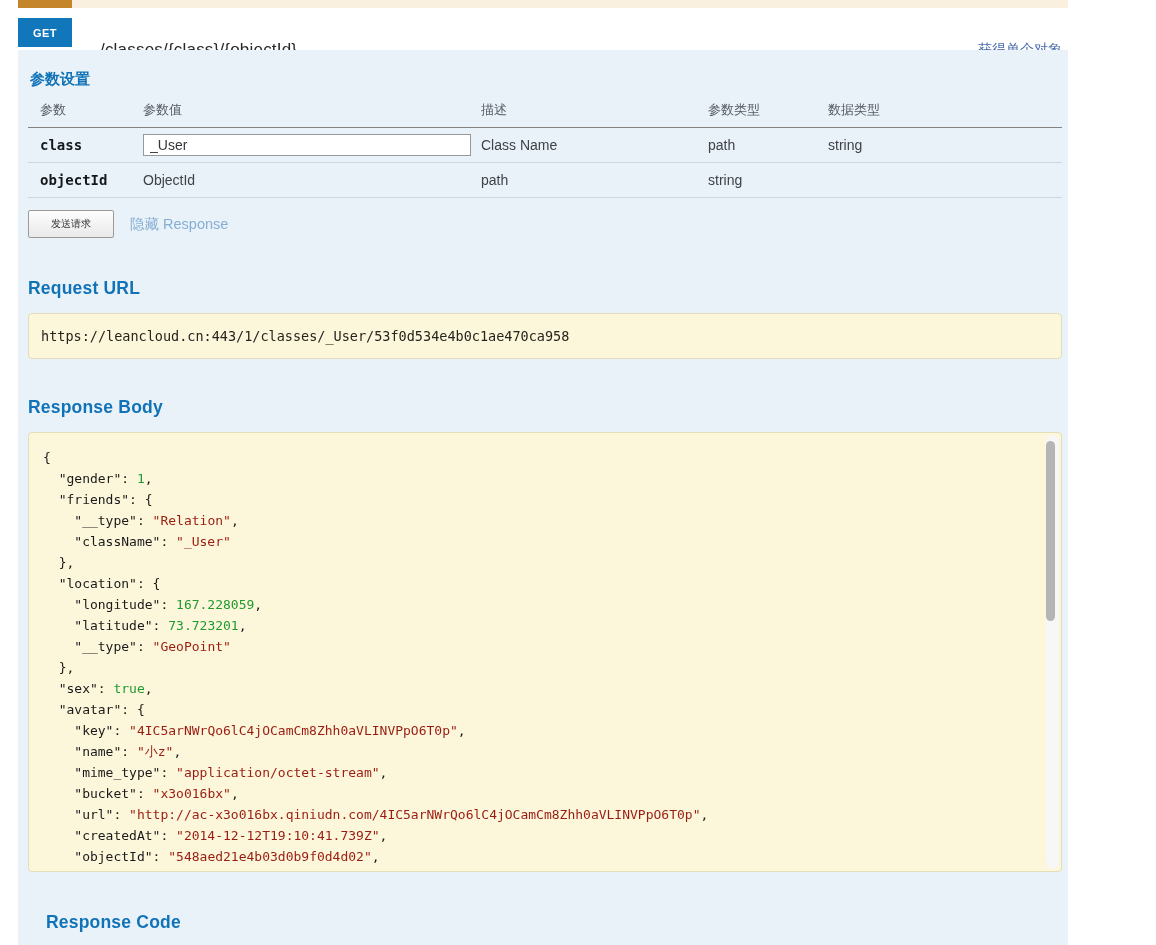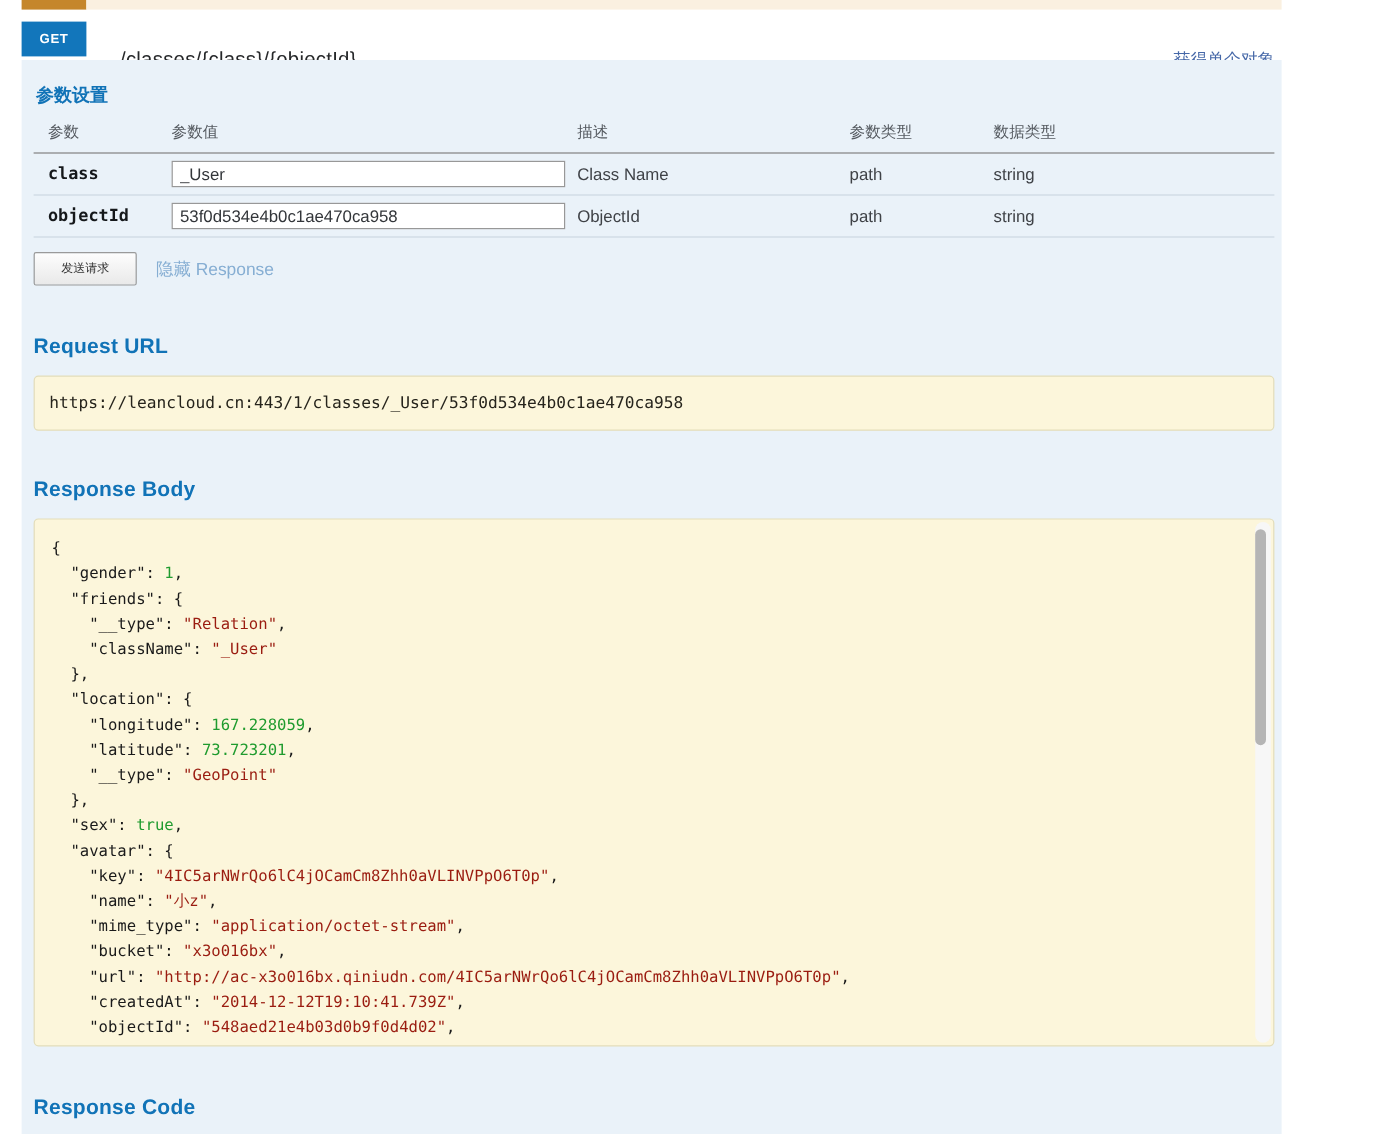--- a/index.html
+++ b/index.html
@@ -20,21 +20,21 @@
   .endpoint-path { font-size:17px; color:#26282a; margin-left:18px; letter-spacing:0.2px; }
   .endpoint-summary { margin-left:auto; color:#4668a8; font-size:14px; text-decoration:none; }
 
   
   .panel { position:absolute; left:18px; top:50px; width:1054px; height:895px; background:#eaf2f9; padding:0 10px; }
 
   h2.sec-small { margin:20px 0 6px 2px; font-size:15px; font-weight:bold; color:#1173b7; }
   h2.sec-big   { font-size:17.5px; font-weight:600; color:#1173b7; letter-spacing:0.2px; }
   .mt-url  { margin-top:40px; }
   .mt-body { margin-top:38px; }
-  .mt-code { margin-top:40px; }
+  .mt-code { margin-top:40px;margin-left:18px; }
 
   
   .ptable { width:100%; }
   .prow { display:grid; grid-template-columns:103px 338px 227px 120px 1fr; align-items:center; }
   .phead { padding:6px 0 8px; color:#555a60; font-size:13px; border-bottom:1px solid #828282; }
   .phead > div { padding-left:12px; }
   .pdata { height:35px; border-bottom:1px solid #ccd7e1; }
   .pname { font-family:"DejaVu Sans Mono", monospace; font-weight:bold; font-size:14px; color:#15181b; padding-left:12px; }
   .pcell { font-size:14px; color:#3f4247; padding-left:12px; }
   .pinput { width:328px; height:22px; border:1px solid #989898; background:#ffffff; font-family:"Liberation Sans",sans-serif;
@@ -96,23 +96,20 @@
         <div class="pcell">
           <input class="pinput" type="text" value="_User" style="">
         </div>
         <div class="pcell">Class Name</div>
         <div class="pcell">path</div>
         <div class="pcell">string</div>
       </div>
 
       <div class="prow pdata">
         <div class="pname">objectId</div>
-        <div class="pcell">
-          <input class="pinput" type="text" value="53f0d534e4b0c1ae470ca958" style="">
-        </div>
         <div class="pcell">ObjectId</div>
         <div class="pcell">path</div>
         <div class="pcell">string</div>
       </div>
     </div>
 
     <div class="actions">
       <button class="submit-btn">发送请求</button>
       <a class="hide-link" href="#">隐藏 Response</a>
     </div>

